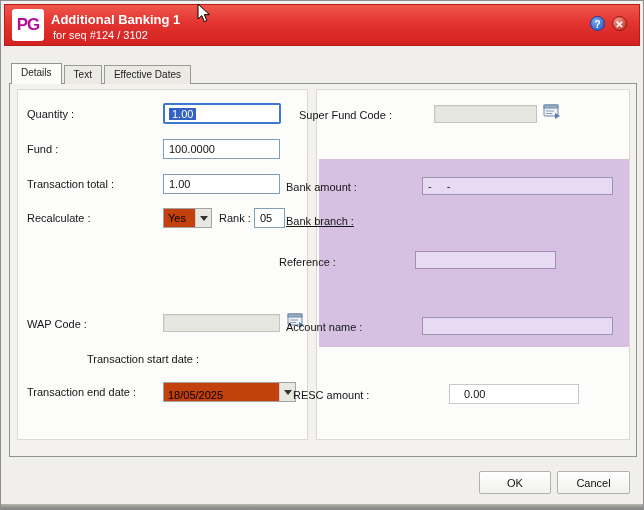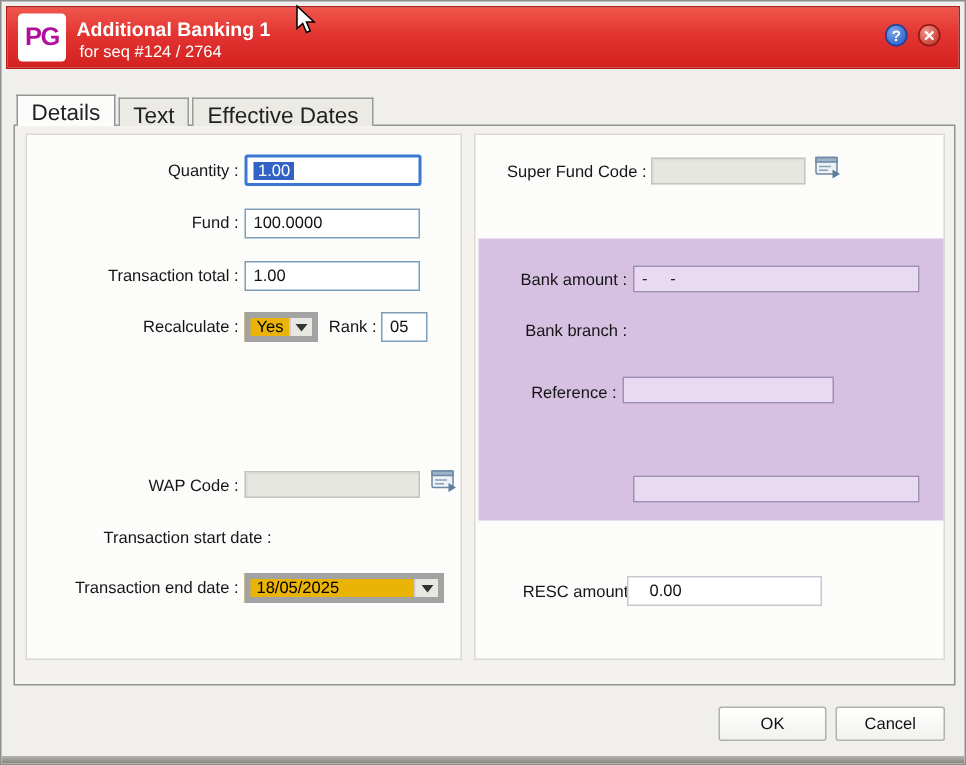--- a/index.html
+++ b/index.html
@@ -17,38 +17,38 @@
   .logo{position:absolute;left:7px;top:4px;width:32px;height:32px;background:#ffffff;
     border-radius:3px;display:flex;align-items:center;justify-content:center;
     color:#b30f9b;font-weight:bold;font-size:17px;letter-spacing:-1px;}
   .wtitle{position:absolute;left:46px;top:7px;color:#ffffff;font-size:13px;font-weight:bold;}
   .wsub{position:absolute;left:48px;top:24px;color:#ffffff;font-size:11px;}
   .tb-btn{position:absolute;top:11px;width:15px;height:15px;border-radius:50%;
     color:#fff;font-size:10px;line-height:15px;text-align:center;font-weight:bold;cursor:pointer;}
   .tb-help{right:34px;background:radial-gradient(circle at 35% 30%,#7aa6ea,#1f55c0);border:1px solid #16409a;}
   .tb-close{right:12px;background:radial-gradient(circle at 35% 30%,#f0978d,#c02318);border:1px solid #8f1810;}
   .tabbar{position:absolute;left:10px;top:62px;height:21px;display:flex;align-items:flex-end;z-index:3;}
-  .tab{font-size:15px;padding:3px 9px 3px 9px;border:1px solid #9a9a96;border-bottom:none;
+  .tab{font-size:10px;padding:3px 9px 3px 9px;border:1px solid #9a9a96;border-bottom:none;
     background:#eceae5;color:#222;margin-right:2px;height:19px;cursor:pointer;}
   .tab.active{background:#fcfcfa;height:21px;border-color:#8f9396;position:relative;}
   .pane{position:absolute;left:8px;top:82px;width:628px;height:374px;
     background:#f3f2ee;border:1px solid #8f9396;}
   .panel{position:absolute;background:#fcfcfb;border:1px solid #dbd9d2;}
-  .lbl{position:absolute;font-size:11px;color:#151515;text-align:right;line-height:13px;white-space:nowrap;}
+  .lbl{position:absolute;font-size:11px;color:#151515;text-align:left;line-height:13px;white-space:nowrap;margin-left:18px;}
   .txt{position:absolute;border:1px solid #7f9db9;background:#ffffff;
     font-family:"Liberation Sans",sans-serif;font-size:11px;color:#111;padding:0 5px;}
   .focusbox{position:absolute;border:2px solid #3a78d2;border-radius:2px;background:#ffffff;
     font-size:11px;display:flex;align-items:center;padding:0 4px;}
   .sel{background:#3162c4;color:#ffffff;padding:0 3px;}
   .dtxt{position:absolute;background:#e7e7e2;border:1px solid #c4c4bf;
     box-shadow:inset 1px 1px 0 #dddcd7;}
   .ptxt{position:absolute;background:#e8daf3;border:1px solid #9f8fb2;
     font-family:"Liberation Sans",sans-serif;font-size:11px;color:#222;padding:0 5px;}
   .purplebox{position:absolute;background:#d7c1e3;}
-  .combo{position:absolute;border:4px solid #a3a3a3;background:#eab308;display:flex;
+  .combo{position:absolute;border:1px solid #a3a3a3;background:#c2410c;display:flex;
     align-items:center;font-size:11px;cursor:pointer;}
   .combo .val{flex:1;padding:0 4px;}
   .drop{width:16px;align-self:stretch;background:#e9e7e2;border-left:1px solid #cfcdc8;
     display:flex;align-items:center;justify-content:center;}
   .tri{width:0;height:0;border-left:4px solid transparent;border-right:4px solid transparent;
     border-top:5px solid #333;}
   .btn{position:absolute;height:23px;background:linear-gradient(#ffffff,#f1f1ee);
     border:1px solid #b2b2ad;border-radius:2px;font-family:"Liberation Sans",sans-serif;
     font-size:11px;color:#111;cursor:pointer;}
   .lookup{position:absolute;width:20px;height:17px;cursor:pointer;}
@@ -57,21 +57,21 @@
 </head>
 <body>
 
 <div class="window">
 
   <div class="titlebar">
     <div class="logo">
       <span>PG</span>
     </div>
     <div class="wtitle">Additional Banking 1</div>
-    <div class="wsub">for seq #124 / 2764</div>
+    <div class="wsub">for seq #124 / 3102</div>
     <div class="tb-btn tb-help">?</div>
     <div class="tb-btn tb-close">✕</div>
   </div>
 
   <div class="tabbar">
     <div class="tab active">Details</div>
     <div class="tab">Text</div>
     <div class="tab">Effective Dates</div>
   </div>
 
@@ -132,29 +132,30 @@
       <rect x="2" y="2" width="14" height="3" fill="#9db4c8" stroke="#6b87a3"></rect>
       <line x1="4" y1="8" x2="12" y2="8" stroke="#8aa0b4"></line>
       <line x1="4" y1="10.5" x2="10" y2="10.5" stroke="#8aa0b4"></line>
       <path d="M13 10 L18 13 L13 16 Z" fill="#5a7fa0"></path>
     </svg>
   </span>
 
   <div class="lbl" style="left:267px;top:180px;width:150px;">Bank amount :</div>
   <input class="ptxt" style="left: 421px; top: 176px; width: 191px; height: 18px; letter-spacing: 3px;" value="-  -">
 
-  <div class="lbl" style="left:267px;top:214px;width:150px;">Bank branch :</div>
+  <div class="lbl" style="left:267px;top:214px;width:150px;text-decoration:underline;">Bank branch :</div>
 
   <div class="lbl" style="left:260px;top:255px;width:150px;">Reference :</div>
   <input class="ptxt" style="left: 414px; top: 250px; width: 141px; height: 18px;" value="">
 
+  <div class="lbl" style="left:267px;top:320px;width:150px;">Account name :</div>
   <input class="ptxt" style="left: 421px; top: 316px; width: 191px; height: 18px;" value="">
 
   <div class="lbl" style="left:274px;top:388px;width:150px;">RESC amount :</div>
-  <input class="txt" style="left: 417px; top: 383px; width: 130px; height: 20px; border-color: rgb(195, 202, 209); padding-left: 14px;" value="0.00">
+  <input class="txt" style="left: 448px; top: 383px; width: 130px; height: 20px; border-color: rgb(195, 202, 209); padding-left: 14px;" value="0.00">
 
   <button class="btn" style="left:478px;top:470px;width:72px;">OK</button>
   <button class="btn" style="left:556px;top:470px;width:73px;">Cancel</button>
 
   <div class="cursor">
     <svg width="14" height="21" viewBox="0 0 14 21">
       <path d="M1,1 L1,16 L4.8,12.6 L7.3,18.6 L9.8,17.5 L7.3,11.6 L12.4,11.6 Z" fill="#ffffff" stroke="#000000" stroke-width="1"></path>
     </svg>
   </div>
 

